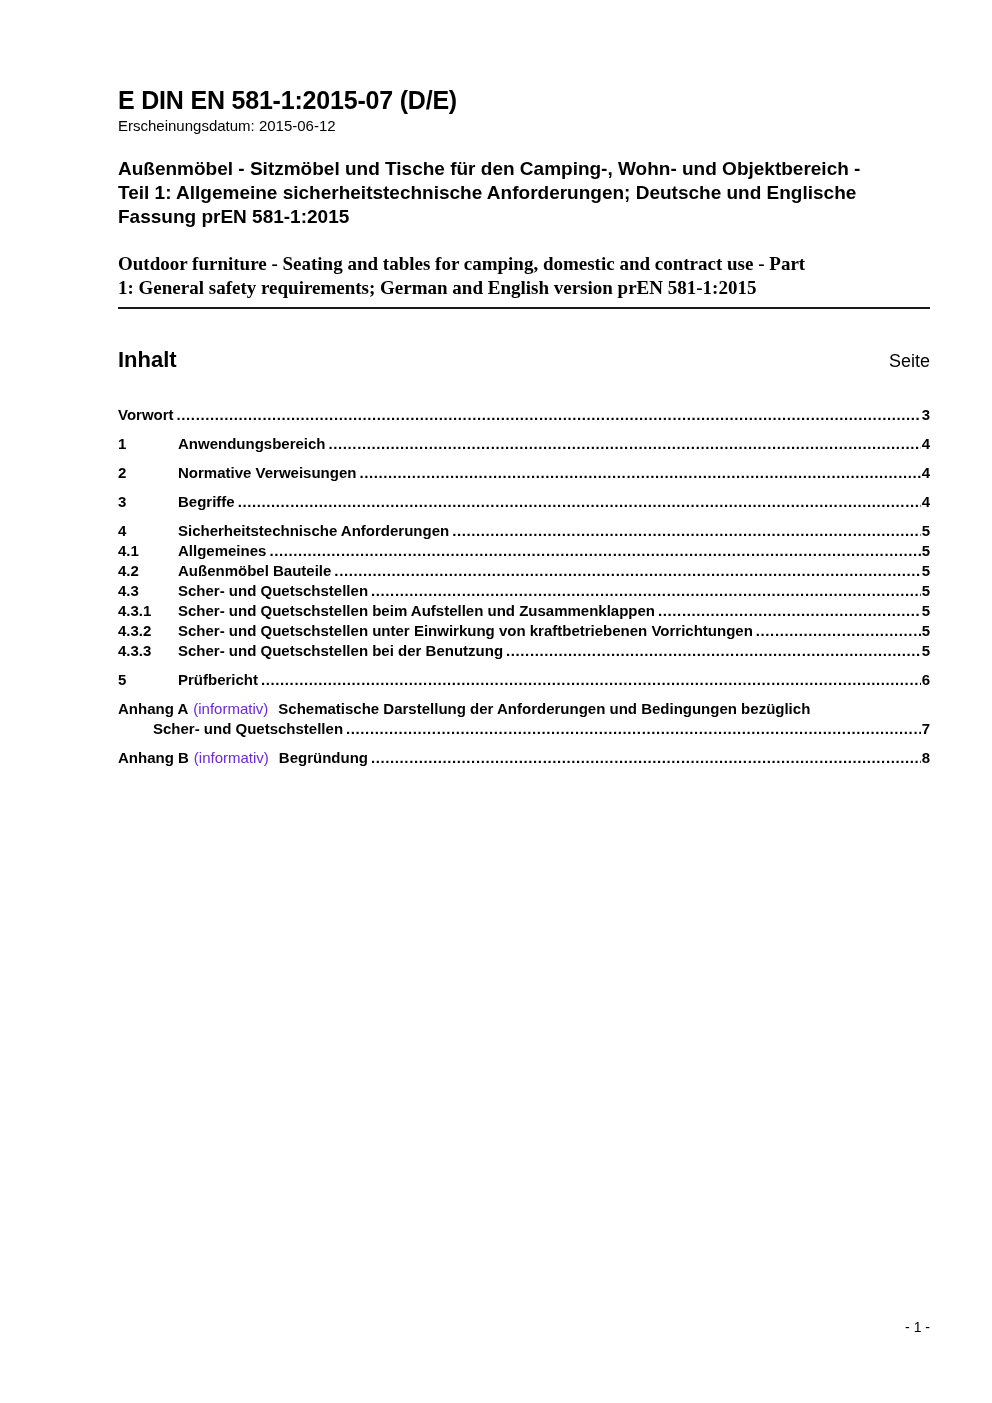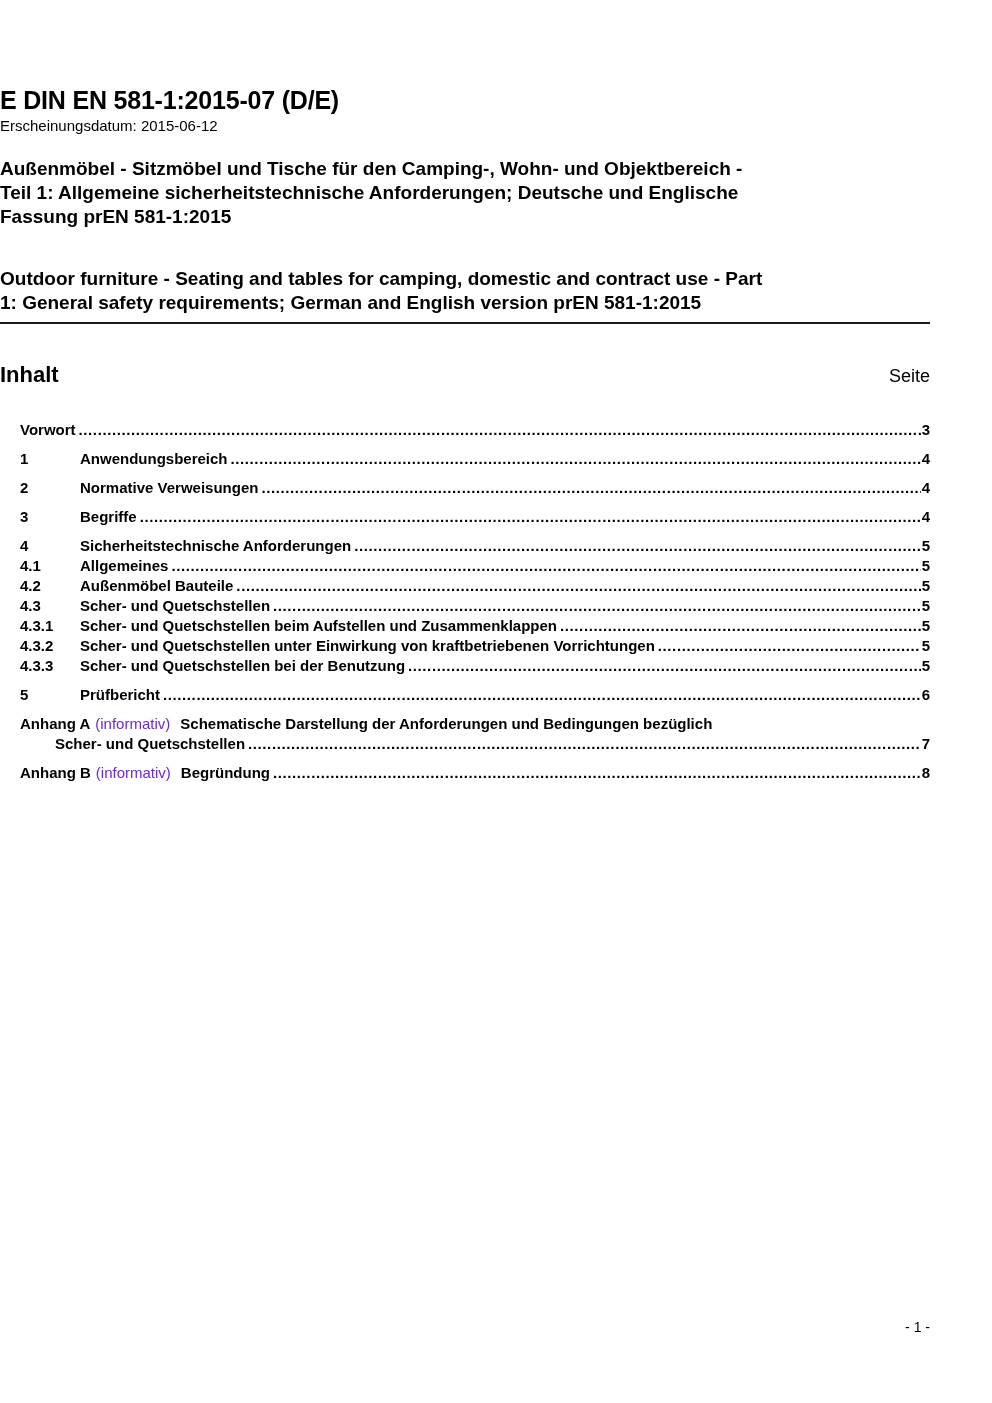--- a/index.html
+++ b/index.html
@@ -16,20 +16,21 @@
     -webkit-font-smoothing: antialiased;
   }
   .page {
     position: relative;
     width: 992px;
     height: 1403px;
     overflow: hidden;
   }
   .content {
     box-sizing: border-box;
+    padding-left: 118px;
     padding-right: 62px;
     width: 992px;
   }
 
   
   .doc-number {
     margin: 86px 0 0 0;
     font-size: 25px;
     font-weight: bold;
     line-height: 28px;
@@ -41,21 +42,22 @@
     font-weight: normal;
     line-height: 18px;
   }
   .doc-title {
     margin-top: 22px;
     font-size: 19px;
     font-weight: bold;
     line-height: 24px;
   }
   .doc-title.en {
-    margin-top: 38px;
+    margin-top: 23px;
+    font-family: Liberation Serif, serif;
   }
   .rule {
     border: none;
     border-top: 2px solid #1a1a1a;
     margin: 7px 0 0 0;
   }
 
   
   .toc-head {
     margin-top: 38px;
@@ -72,21 +74,20 @@
     font-size: 18px;
     font-weight: normal;
     margin-left: 37px;
   }
 
   
   .toc {
     margin-top: 32px;
     font-size: 15px;
     font-weight: bold;
-    margin-left: 20px;
   }
   .toc-row {
     display: flex;
     align-items: baseline;
     line-height: 20px;
   }
   .toc-row.spaced {
     margin-top: 9px;
   }
   .toc-num {

